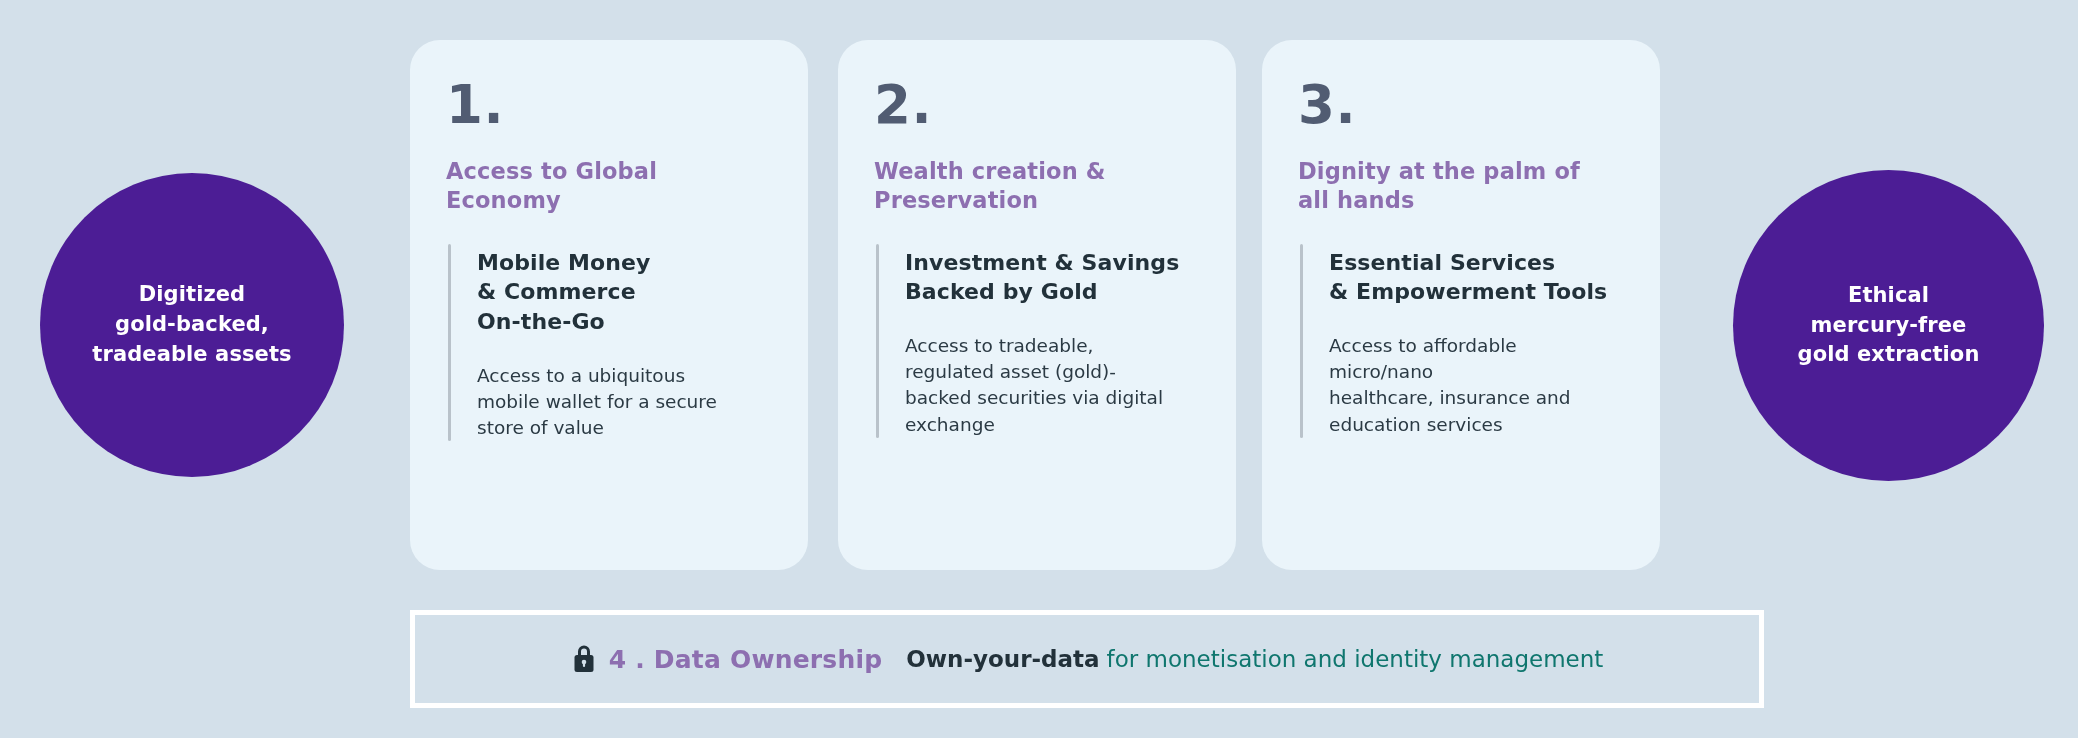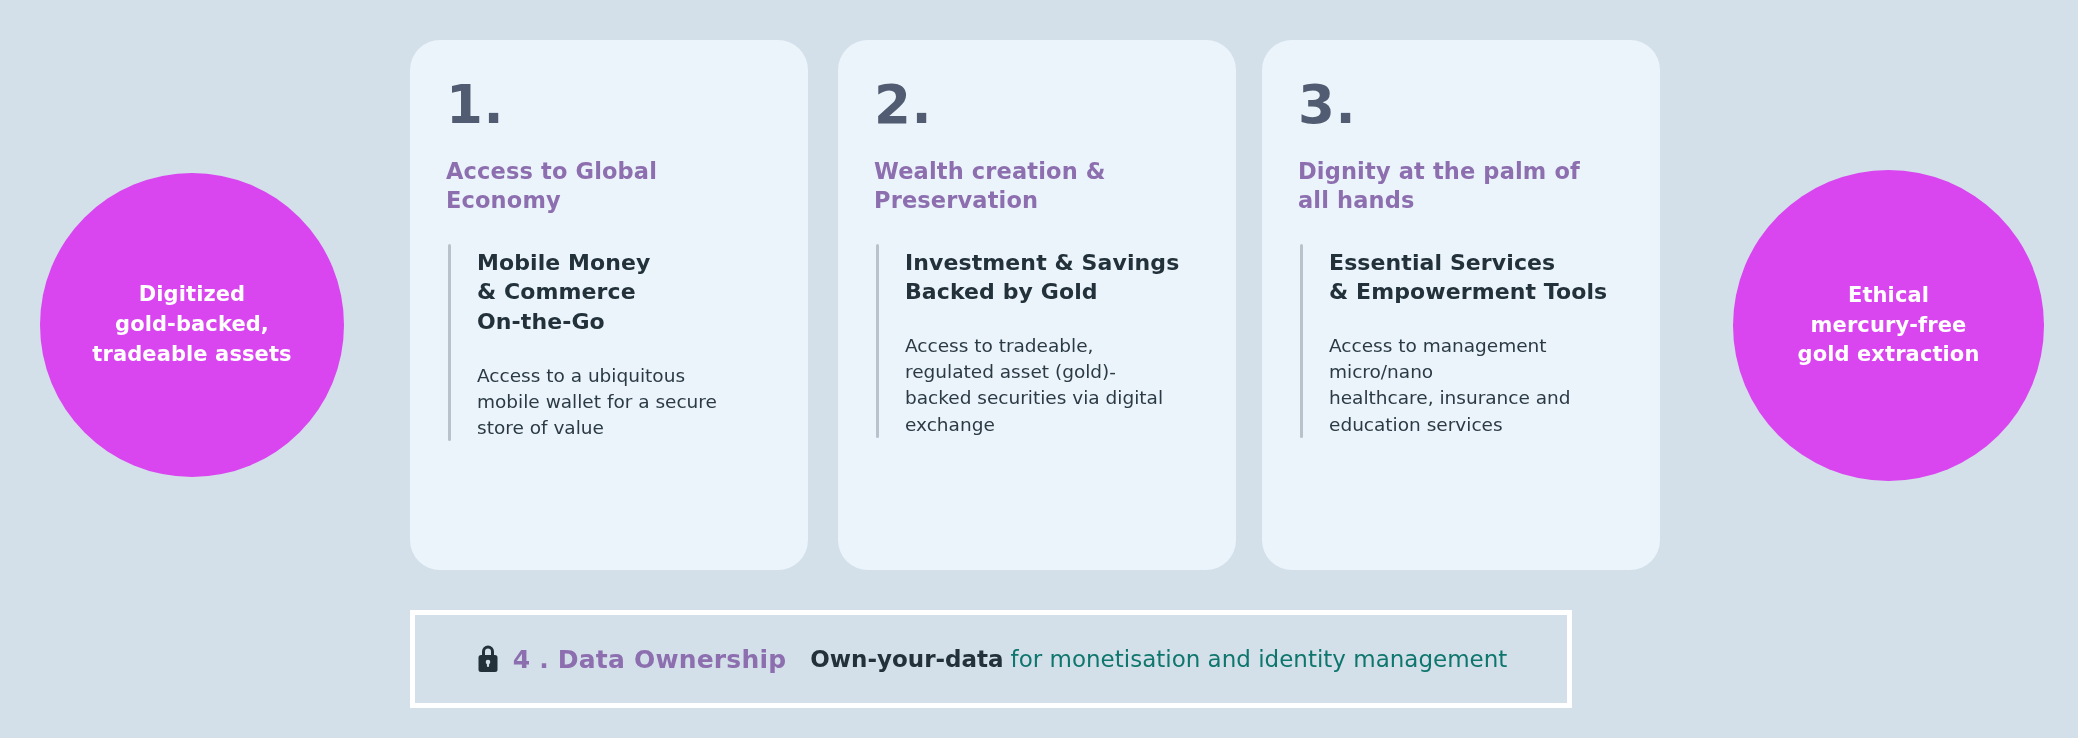--- a/index.html
+++ b/index.html
@@ -17,21 +17,21 @@
 
   .stage {
     position: absolute;
     inset: 0;
   }
 
   
   .circle {
     position: absolute;
     border-radius: 50%;
-    background: #d946ef;
+    background: #4c1d95;
     display: flex;
     align-items: center;
     justify-content: center;
     text-align: center;
     color: #ffffff;
     font-weight: bold;
     font-size: 21px;
     line-height: 1.42;
     letter-spacing: 0.1px;
     box-sizing: border-box;
@@ -125,21 +125,21 @@
   }
 
   
   .card-2 .accent-rule, .card-3 .accent-rule { }
 
   
   .bottom-bar {
     position: absolute;
     left: 410px;
     top: 610px;
-    width: 1162px;
+    width: 1354px;
     height: 98px;
     box-sizing: border-box;
     border: 5px solid #ffffff;
     background: #d3e0ea;
     display: flex;
     align-items: center;
     justify-content: center;
   }
   .bottom-inner {
     display: flex;
@@ -225,21 +225,21 @@
 
     <div class="card card-3">
       <div class="card-number">3.</div>
       <div class="card-title">Dignity at the palm of
 all hands</div>
       <div class="card-body">
         <div class="accent-rule"></div>
         <div class="card-body-text">
           <div class="sub-heading">Essential Services
 &amp; Empowerment Tools</div>
-          <div class="sub-desc">Access to management micro/nano
+          <div class="sub-desc">Access to affordable micro/nano
 healthcare, insurance and
 education services</div>
         </div>
       </div>
     </div>
 
   </div>
 
   <div class="circle circle-right">
     <span class="circle-text">Ethical

